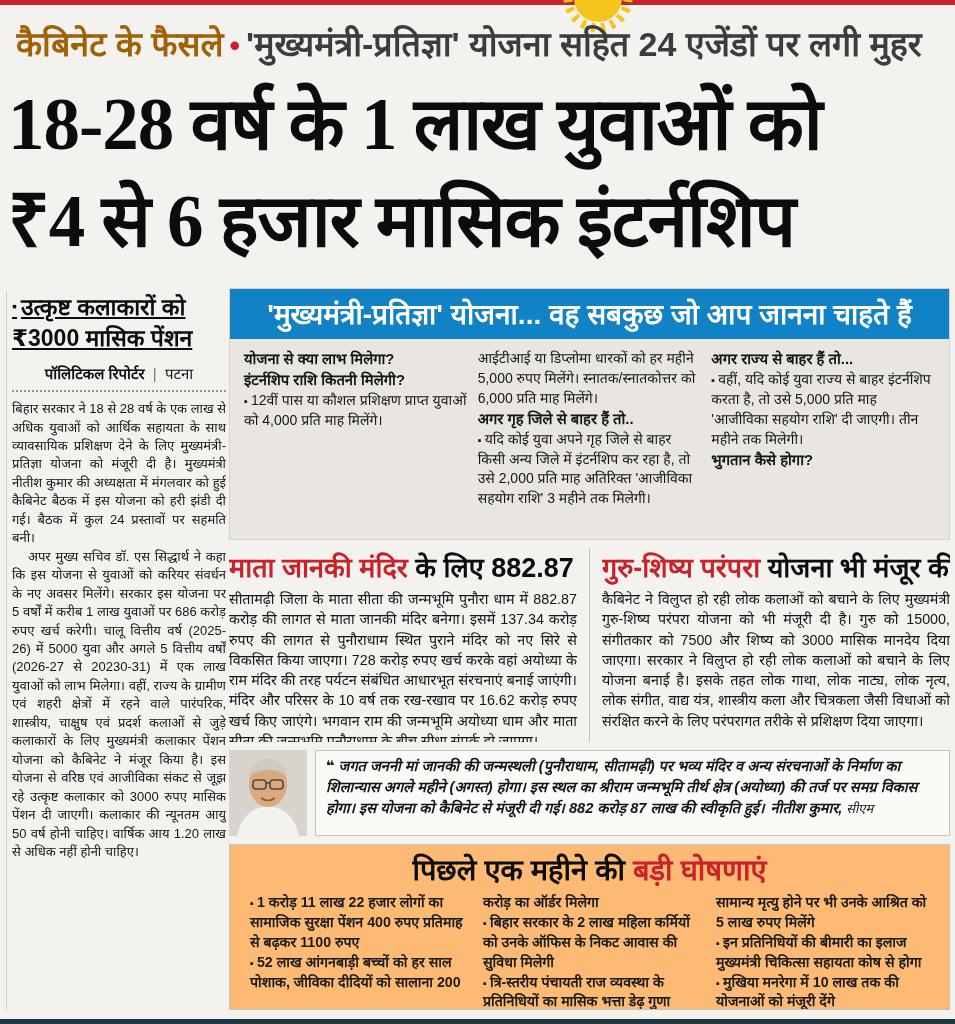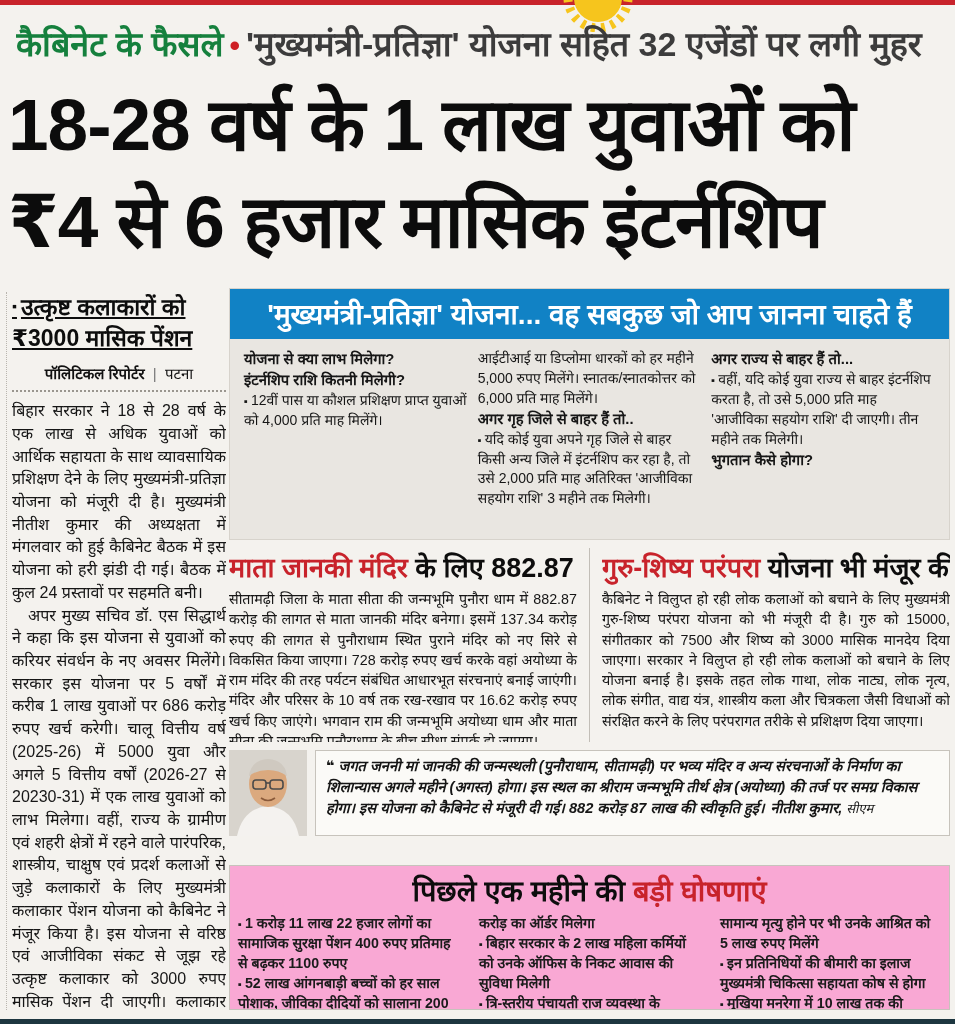--- a/index.html
+++ b/index.html
@@ -7,36 +7,36 @@
     width:955px;height:1024px;position:relative;overflow:hidden;
     background:#f4f2ee;
     font-family:"Liberation Sans","DejaVu Sans",sans-serif;
     color:#161616;
   }
   
   .top-rule{position:absolute;top:0;left:0;width:955px;height:5px;background:#c8232b;}
   .sun{position:absolute;top:0;left:552px;width:92px;height:32px;overflow:hidden;}
   
   .kicker{position:absolute;top:20px;left:16px;width:930px;font-size:34px;font-weight:bold;white-space:nowrap;overflow:hidden;}
-  .kicker .red{color:#15803d;}
+  .kicker .red{color:#a16207;}
   .kicker .dot{color:#ce1f24;font-size:30px;padding:0 6px;}
   .kicker .rest{color:#3c3c3c;}
   
   .headline{position:absolute;top:76px;left:8px;width:940px;height:208px;
-    font-size:73px;line-height:1.33;font-weight:900;color:#0c0c0c;letter-spacing:-1px;overflow:hidden;}
+    font-size:73px;line-height:1.33;font-weight:900;color:#0c0c0c;letter-spacing:-1px;overflow:hidden;font-family:Liberation Serif, serif;}
   .headline div{white-space:nowrap;}
   
   .left-col{position:absolute;top:292px;left:6px;width:214px;height:718px;overflow:hidden;border-left:1px dotted #b9b5ae;padding-left:5px;}
   .left-subhead{font-size:23px;font-weight:bold;line-height:1.35;color:#0d0d0d;text-decoration:underline;}
   .left-subhead .sq{font-size:14px;vertical-align:4px;margin-right:4px;}
   .byline{text-align:center;font-size:15px;margin-top:9px;color:#111;}
   .byline .rep{font-weight:bold;}
   .byline .bar{color:#777;padding:0 4px;}
   .dotted-rule{border-top:2px dotted #9a968f;margin:7px 0 8px;}
-  .left-body p{margin:0;font-size:16px;line-height:1.42;text-align:justify;}
+  .left-body p{margin:0;font-size:13px;line-height:1.42;text-align:justify;}
   .left-body p + p{text-indent:16px;}
   
   .right{position:absolute;left:229px;top:288px;width:721px;height:726px;}
   
   .qa-panel{position:absolute;top:0;left:0;right:0;height:252px;background:#e9e6e1;border:1px solid #d7d3cc;box-sizing:border-box;overflow:hidden;}
   .qa-banner{background:#1182c5;color:#fff;text-align:center;font-size:28px;font-weight:bold;padding:5px 4px 7px;white-space:nowrap;overflow:hidden;}
   .qa-cols{display:flex;gap:10px;padding:10px 14px;}
   .qa-col{flex:1;font-size:14px;line-height:1.42;min-width:0;}
   .qa-col .q{font-weight:bold;font-size:14.8px;margin:0;}
   .qa-col p{margin:0;text-align:left;}
@@ -50,42 +50,42 @@
   .article .body{font-size:14.3px;line-height:1.42;text-align:justify;}
   
   .quote-row{position:absolute;top:462px;left:0;right:0;height:86px;display:flex;overflow:hidden;}
   .photo{width:78px;height:86px;flex:0 0 78px;background:#d7d3cc;overflow:hidden;}
   .quote-box{flex:1;margin-left:8px;border:1px solid #c7c3bc;background:#fbfaf7;padding:5px 10px;box-sizing:border-box;
     font-style:italic;font-weight:bold;font-size:14.6px;line-height:1.45;overflow:hidden;}
   .quote-box .qicon{font-style:normal;margin-right:4px;}
   .quote-box .attr-name{margin-left:6px;}
   .quote-box .attr-title{font-weight:normal;font-size:13px;margin-left:4px;}
   
-  .announce-box{position:absolute;top:556px;left:0;right:0;bottom:4px;border:1px solid #c7c3bc;background:#f9a8d4;box-sizing:border-box;padding:4px 8px 6px;overflow:hidden;margin-top:21px;}
+  .announce-box{position:absolute;top:556px;left:0;right:0;bottom:4px;border:1px solid #c7c3bc;background:#fdba74;box-sizing:border-box;padding:4px 20px 6px;overflow:hidden;}
   .announce-head{text-align:center;font-size:29px;font-weight:bold;color:#0d0d0d;white-space:nowrap;overflow:hidden;}
   .announce-head .red{color:#c8232b;}
   .announce-cols{display:flex;gap:20px;margin-top:5px;}
   .announce-col{flex:1;min-width:0;font-size:14.2px;line-height:1.4;font-weight:600;color:#1b1b1b;}
   .announce-col p{margin:0;}
   
   .bottom-rule{position:absolute;bottom:0;left:0;width:955px;height:5px;background:#1d3640;}
 </style>
 </head>
 <body>
 
 <div class="top-rule"></div>
 <div class="sun">
   <svg width="92" height="32" viewBox="0 0 92 32">
     <circle cx="46" cy="-2" r="30" fill="none" stroke="#f6c51d" stroke-width="9" stroke-dasharray="4 6"></circle>
     <circle cx="46" cy="-2" r="24" fill="#f6c51d"></circle>
   </svg>
 </div>
 
 <div class="kicker">
-  <span class="red">कैबिनेट के फैसले</span><span class="dot">•</span><span class="rest">'मुख्यमंत्री-प्रतिज्ञा' योजना सहित 32 एजेंडों पर लगी मुहर</span>
+  <span class="red">कैबिनेट के फैसले</span><span class="dot">•</span><span class="rest">'मुख्यमंत्री-प्रतिज्ञा' योजना सहित 24 एजेंडों पर लगी मुहर</span>
 </div>
 
 <div class="headline">
   <div>18-28 वर्ष के 1 लाख युवाओं को</div>
   <div>₹4 से 6 हजार मासिक इंटर्नशिप</div>
 </div>
 
 <div class="left-col">
   <div class="left-subhead">
     <span class="sq">▪</span><span>उत्कृष्ट कलाकारों को ₹3000 मासिक पेंशन</span>

